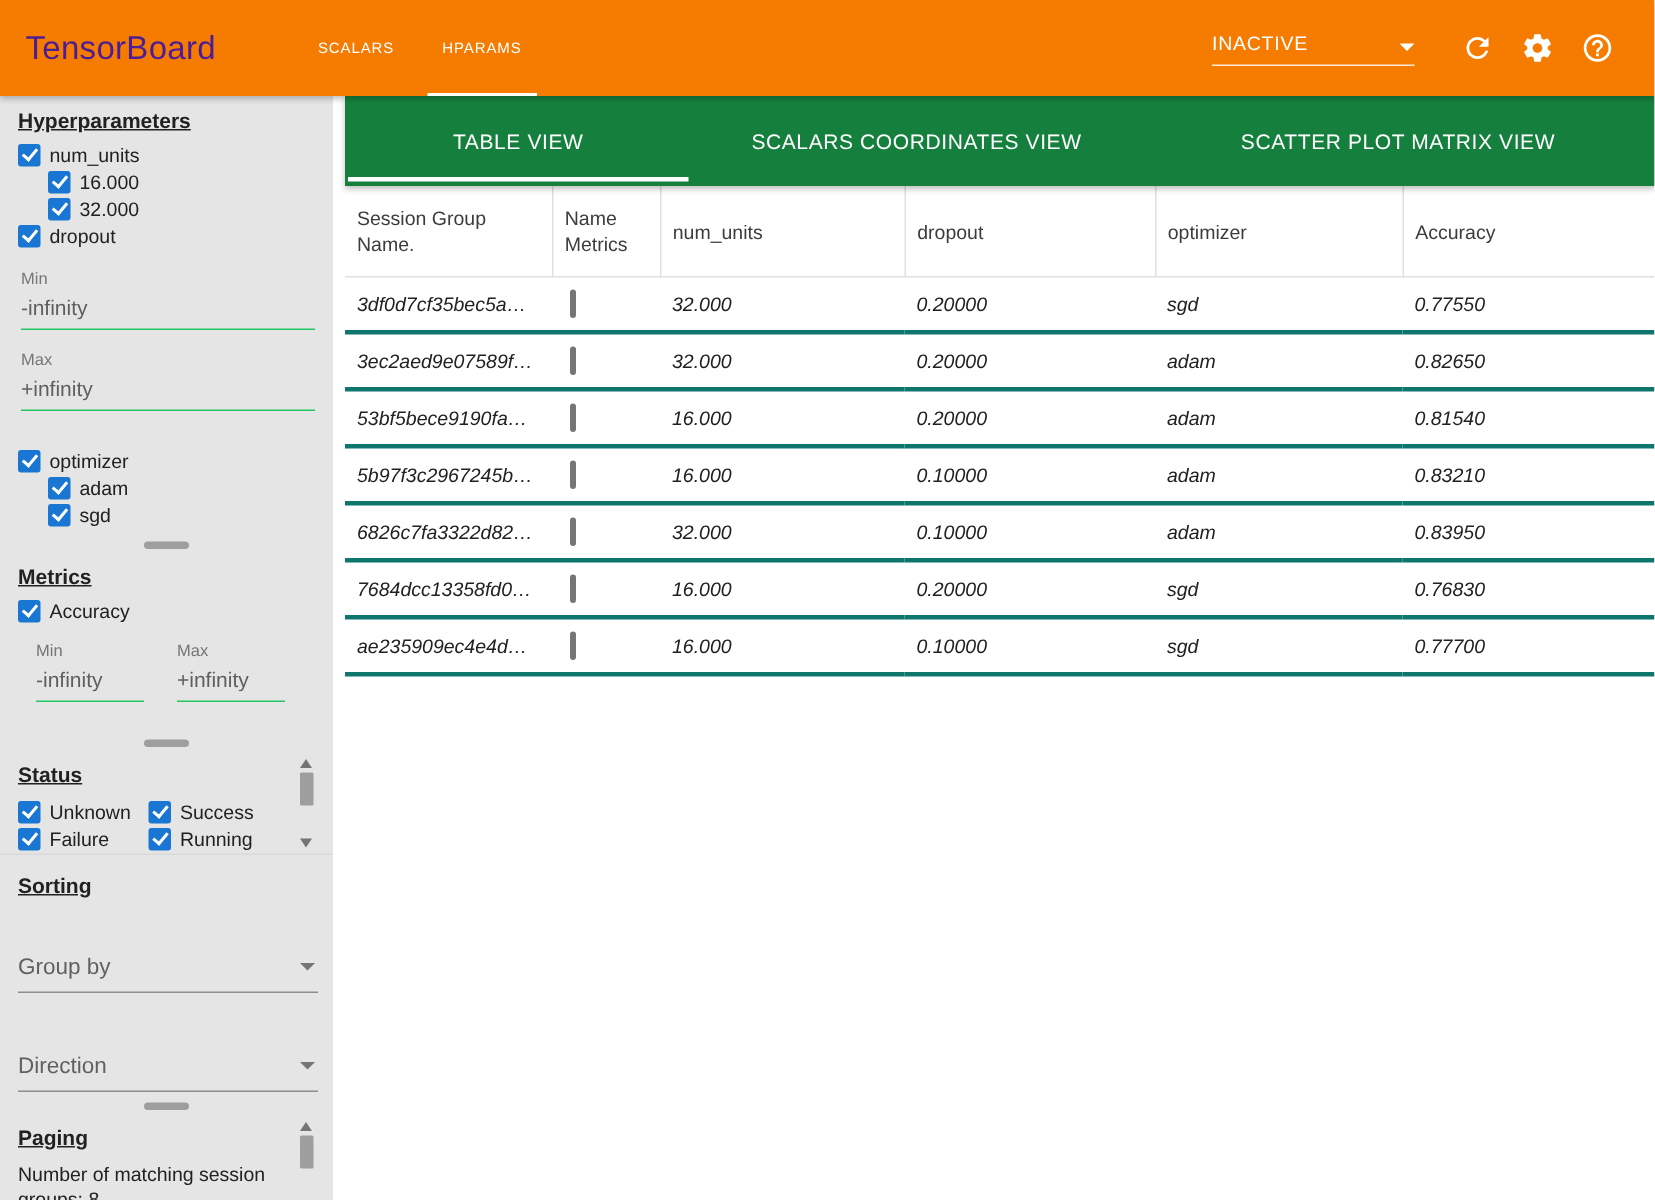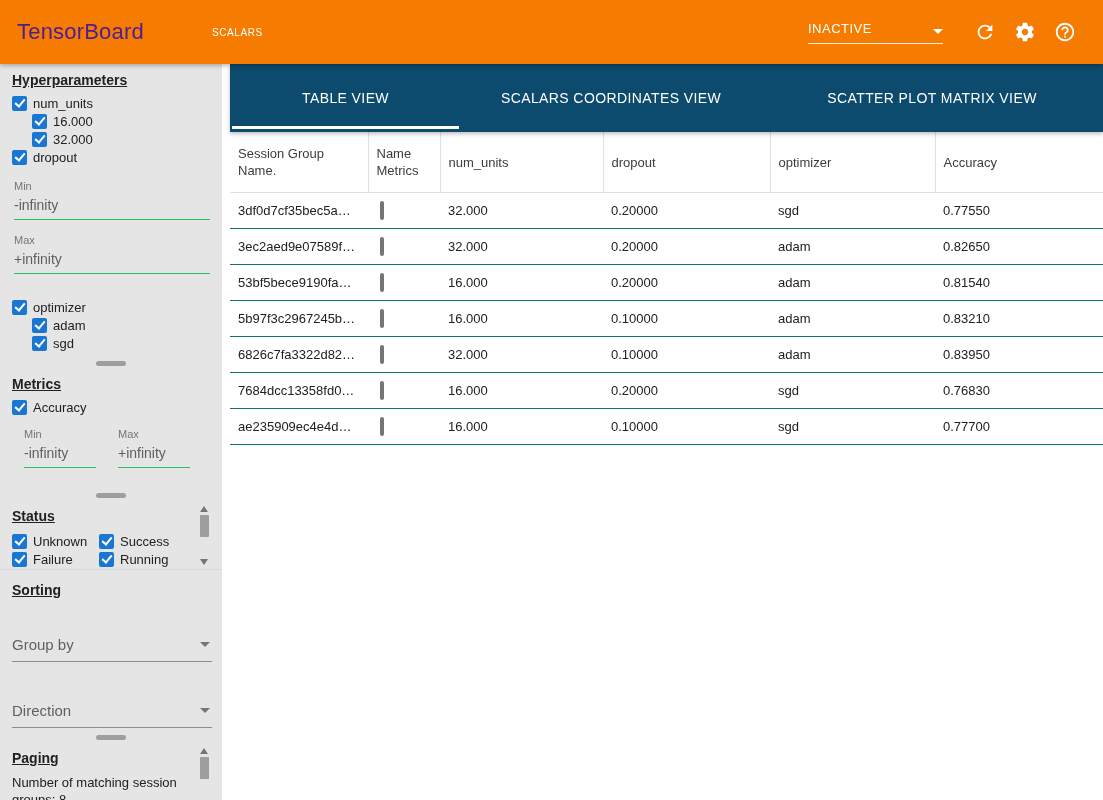--- a/index.html
+++ b/index.html
@@ -53,44 +53,45 @@
                width:30px;height:5px;background:#9e9e9e;border-radius:2.5px;cursor:row-resize;}
   .mini-scrollbar{position:absolute;top:6px;right:13px;bottom:4px;width:10px;
                   display:flex;flex-direction:column;align-items:center;}
   .sb-arrow{width:0;height:0;border-left:4px solid transparent;border-right:4px solid transparent;flex:none;}
   .sb-arrow.up{border-bottom:6px solid #757575;}
   .sb-arrow.down{border-top:6px solid #757575;margin-top:auto;}
   .sb-thumb{width:9px;height:22px;background:#9e9e9e;margin-top:3px;border-radius:1px;cursor:grab;}
 
   
   .main{position:absolute;top:64px;left:230px;width:873px;height:736px;background:#fff;}
-  .view-tabs{height:68px;background:#0c4a6e;display:flex;box-shadow:0 2px 4px rgba(0,0,0,.25);
+  .view-tabs{height:60px;background:#15803d;display:flex;box-shadow:0 2px 4px rgba(0,0,0,.25);
              position:relative;z-index:3;}
   .view-tab{display:flex;align-items:center;justify-content:center;color:#fff;font-size:14px;
             letter-spacing:.4px;position:relative;cursor:pointer;}
   .view-tab:nth-child(1){width:231px;}
   .view-tab:nth-child(2){width:300px;}
   .view-tab:nth-child(3){width:342px;}
   .view-tab.active::after{content:"";position:absolute;left:2px;right:2px;bottom:3px;height:3px;background:#fff;}
   table.sessions{border-collapse:collapse;table-layout:fixed;width:873px;}
   table.sessions th{height:52px;font-size:13px;font-weight:normal;color:#3c3c3c;text-align:left;
      padding:4px 8px;border-right:1px solid #e0e0e0;border-bottom:1px solid #e0e0e0;
      vertical-align:middle;background:#fff;line-height:17px;}
   table.sessions th:last-child{border-right:none;}
   table.sessions td{height:35px;font-size:13px;color:#212121;padding:0 8px;
-     border-bottom:1px solid #0f766e;white-space:nowrap;overflow:hidden;}
+     border-bottom:3px solid #0f766e;white-space:nowrap;overflow:hidden;font-style:italic;}
   .cb-cell .cb{margin-left:4px;width:14px;height:14px;cursor:pointer;}
 </style>
 </head>
 <body>
 
 <header class="topbar">
   <div class="logo">TensorBoard</div>
   <nav class="top-tabs">
     <div class="top-tab">SCALARS</div>
+    <div class="top-tab active">HPARAMS</div>
   </nav>
   <div class="top-right">
     <div class="run-selector">
       <span>INACTIVE</span>
       <span class="dd-arrow"></span>
     </div>
     <span class="icon-btn">
       <svg viewBox="0 0 24 24" width="22" height="22">
           <path fill="#fff" d="M17.65 6.35C16.2 4.9 14.21 4 12 4c-4.42 0-7.99 3.58-7.99 8s3.57 8 7.99 8c3.73 0 6.84-2.55 7.73-6h-2.08c-.82 2.33-3.04 4-5.65 4-3.31 0-6-2.69-6-6s2.69-6 6-6c1.66 0 3.14.69 4.22 1.78L13 11h7V4l-2.35 2.35z"></path>
         </svg>

